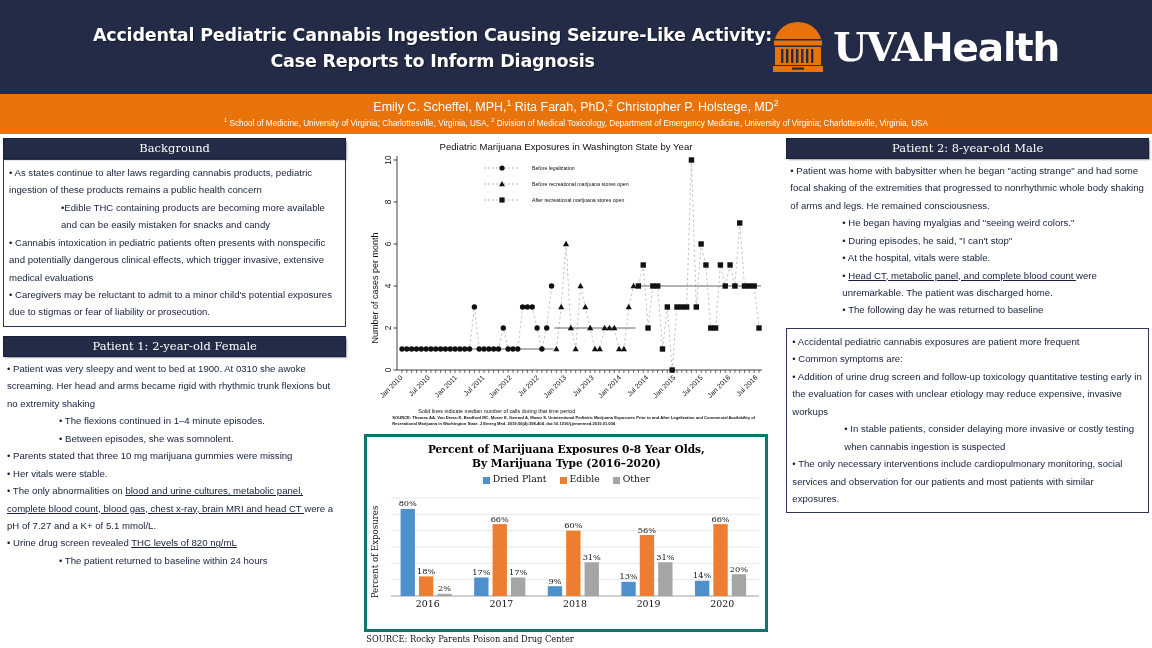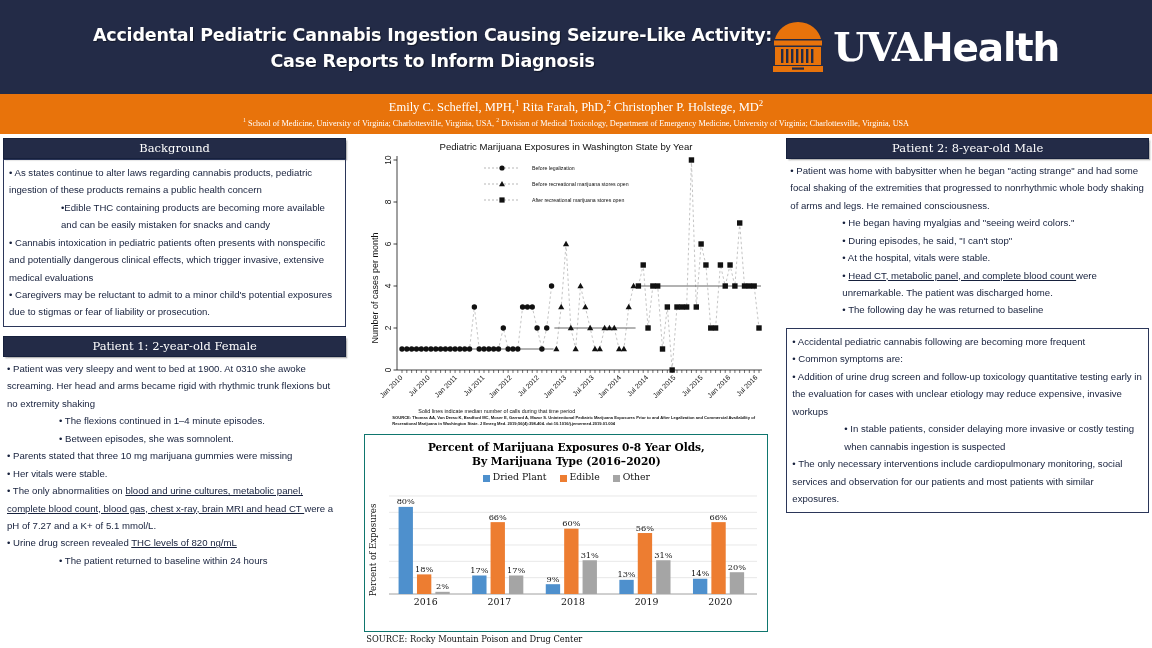--- a/index.html
+++ b/index.html
@@ -35,21 +35,21 @@
     font-weight:bold; font-size:39px; letter-spacing:-1.2px;
     line-height:1;
   }
   .logo-text .health { font-family:"DejaVu Sans", sans-serif; font-weight:bold; }
 
   
   .authors {
     background:#e8730b; color:#ffffff;
     padding:4px 10px 5px;
     text-align:center;
-    font-family:Liberation Serif, serif;
+    font-family:Liberation Sans, sans-serif;
   }
   .authors .names { font-size:12.5px; line-height:1.35; }
   .authors .affil { font-size:8.2px; line-height:1.35; margin-top:1px; }
   .authors sup { font-size:70%; }
 
   
   .cols {
     display:flex; gap:18px;
     padding:4px 3px 0 3px;
     height:512px;
@@ -76,21 +76,21 @@
   .sec-body.noborder { border:none; padding:3px 4px; }
   .sec-body p { margin:0; }
   .ind1 { padding-left:52px; }
   u.u { text-decoration:underline; }
   .gap { height:9px; }
 
   
   .chart-panel { background:#fff; }
   .line-chart-box { position:relative; height:292px; }
   .bar-chart-box {
-    border:1px solid #0f766e; margin-top:4px;
+    border:3px solid #0f766e; margin-top:4px;
     height:198px; position:relative; background:#fff;
   }
   .bar-source {
     font-family:"DejaVu Serif", serif; font-size:8.3px;
     color:#111; padding:2px 0 0 2px;
   }
   .line-source {
     font-family:"Liberation Sans", sans-serif;
     color:#111; padding-left:28px;
   }
@@ -447,35 +447,35 @@
           </g>
         <g id="bc-xaxis">
             <text x="60.8" y="123" text-anchor="middle" font-family="DejaVu Serif, serif" font-size="9.4" fill="#111">2016</text>
             <text x="134.39999999999998" y="123" text-anchor="middle" font-family="DejaVu Serif, serif" font-size="9.4" fill="#111">2017</text>
             <text x="208" y="123" text-anchor="middle" font-family="DejaVu Serif, serif" font-size="9.4" fill="#111">2018</text>
             <text x="281.59999999999997" y="123" text-anchor="middle" font-family="DejaVu Serif, serif" font-size="9.4" fill="#111">2019</text>
             <text x="355.2" y="123" text-anchor="middle" font-family="DejaVu Serif, serif" font-size="9.4" fill="#111">2020</text>
           </g>
       </svg>
     </div>
-    <div class="bar-source">SOURCE:   Rocky Mountain Poison and Drug Center</div>
+    <div class="bar-source">SOURCE:   Rocky Parents Poison and Drug Center</div>
   </div>
 
   <div class="col-right">
     <div class="sec-head">Patient 2: 8-year-old Male</div>
     <div class="sec-body noborder" id="p2-body">
         <p>• Patient was home with babysitter when he began "acting strange" and had some focal shaking of the extremities that progressed to nonrhythmic whole body shaking of arms and legs. He remained consciousness.</p>
         <p class="ind1">• He began having myalgias and "seeing weird colors."</p>
         <p class="ind1">• During episodes, he said, "I can't stop"</p>
         <p class="ind1">• At the hospital, vitals were stable.</p>
         <p class="ind1">• <u class="u">Head CT, metabolic panel, and complete blood count </u> were unremarkable. The patient was discharged home.</p>
         <p class="ind1">• The following day he was returned to baseline</p>
       </div>
     <div class="gap" style="height:6px;"></div>
     <div class="sec-body" id="disc-body">
-        <p>• Accidental pediatric cannabis following are becoming more frequent</p>
+        <p>• Accidental pediatric cannabis exposures are patient more frequent</p>
         <p>• Common symptoms are:</p>
         <p>• Addition of urine drug screen and follow-up toxicology quantitative testing early in the evaluation for cases with unclear etiology may reduce expensive, invasive workups</p>
         <p class="ind1">• In stable patients, consider delaying more invasive or costly testing when cannabis ingestion is suspected</p>
         <p>• The only necessary interventions include cardiopulmonary monitoring, social services and observation for our patients and most patients with similar exposures.</p>
       </div>
   </div>
 </div>
 
 </body></html>

